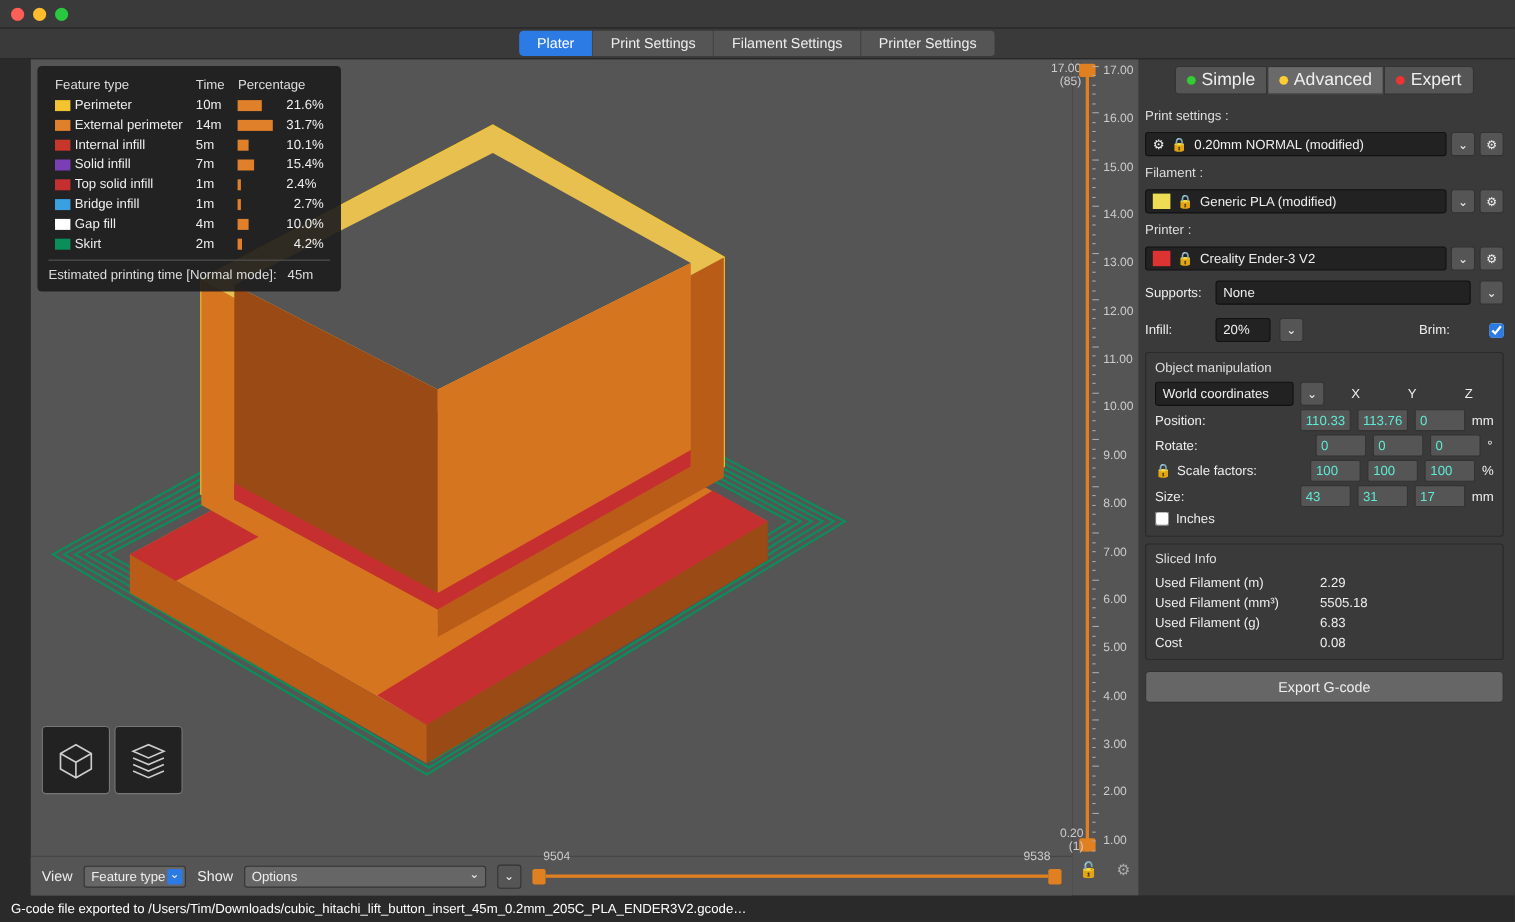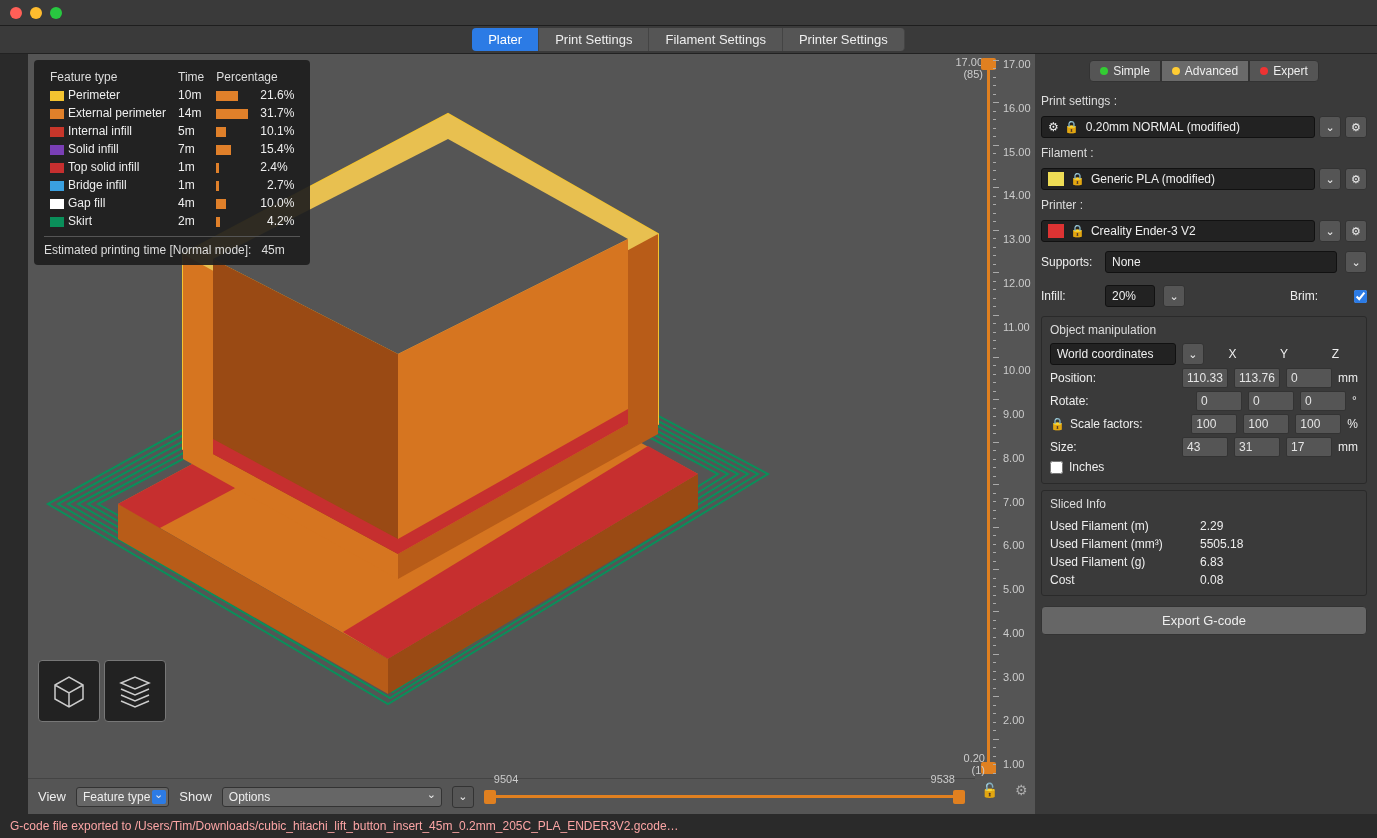--- a/index.html
+++ b/index.html
@@ -36,40 +36,40 @@
 .vt { width: 62px; height: 62px; background: #222; border: 1px solid #777; border-radius: 4px; display: flex; align-items: center; justify-content: center; cursor: pointer; }
 .vt svg { stroke: #ccc; fill: none; stroke-width: 1.5; }
 .bottombar { height: 36px; background: #555; display: flex; align-items: center; padding: 0 10px; gap: 10px; border-top: 1px solid #444; }
 .dd { background: #666; border: 1px solid #333; border-radius: 3px; padding: 2px 18px 2px 6px; color: #eee; position: relative; font-size: 12px; }
 .dd.blue::after { content: ""; position: absolute; right: 2px; top: 2px; bottom: 2px; width: 14px; background: #2c7be5; border-radius: 2px; }
 .dd::before { content: "⌄"; position: absolute; right: 5px; top: 0; color: #eee; z-index: 2; font-size: 11px; }
 .hslider { flex: 1; display: flex; align-items: center; position: relative; height: 20px; }
 .hslider-track { height: 3px; background: #e08020; flex: 1; }
 .hslider-handle { width: 12px; height: 14px; background: #e08020; border-radius: 2px; }
 .hslider-label { position: absolute; font-size: 11px; color: #ccc; top: -14px; }
-.statusbar { height: 24px; background: #2a2a2a; color: #fca5a5; font-size: 12px; display: flex; align-items: center; padding: 0 10px; }
+.statusbar { height: 24px; background: #2a2a2a; color: #ffffff; font-size: 12px; display: flex; align-items: center; padding: 0 10px; }
 .mode-tabs { display: flex; justify-content: center; gap: 0; margin-bottom: 4px; }
-.mode { padding: 3px 10px; background: #555; font-size: 12px; border: 1px solid #333; display: flex; align-items: center; gap: 5px; cursor: pointer; }
+.mode { padding: 3px 10px; background: #555; font-size: 16px; border: 1px solid #333; display: flex; align-items: center; gap: 5px; cursor: pointer; }
 .mode.active { background: #6a6a6a; }
 .mode:first-child { border-radius: 4px 0 0 4px; } .mode:last-child { border-radius: 0 4px 4px 0; }
 .dot { width: 8px; height: 8px; border-radius: 50%; display: inline-block; }
 .section-label { color: #ddd; font-size: 12px; margin: 2px 0; }
 .preset-row { display: flex; gap: 4px; align-items: center; }
 .preset { flex: 1; background: #222; border: 1px solid #111; border-radius: 3px; padding: 3px 6px; display: flex; align-items: center; gap: 6px; font-size: 12px; color: #eee; cursor: pointer; }
 .mini-btn { width: 22px; height: 22px; background: #555; border: 1px solid #333; border-radius: 3px; display: flex; align-items: center; justify-content: center; cursor: pointer; font-size: 11px; color: #eee; }
 .form-row { display: flex; align-items: center; gap: 8px; font-size: 12px; margin: 3px 0; }
 .form-row label { min-width: 56px; }
 .obj-table { background: #333; border: 1px solid #222; border-radius: 3px; overflow: hidden; }
 .obj-header { display: flex; background: #444; padding: 4px 8px; font-size: 12px; font-weight: bold; }
 .obj-row { display: flex; padding: 4px 8px; background: #555; font-size: 13px; align-items: center; }
 .panel { background: #3a3a3a; border: 1px solid #2a2a2a; border-radius: 3px; padding: 6px 8px; }
 .panel-title { font-size: 12px; color: #ddd; margin-bottom: 6px; }
 .coord-row { display: flex; align-items: center; gap: 6px; margin: 3px 0; font-size: 12px; }
 .coord-row .lbl { width: 140px; }
-.coord-input { width: 46px; background: #555; border: 1px solid #333; border-radius: 2px; padding: 2px 4px; color: #e5e5e5; text-align: left; font-size: 12px; }
+.coord-input { width: 46px; background: #555; border: 1px solid #333; border-radius: 2px; padding: 2px 4px; color: #5eead4; text-align: left; font-size: 12px; }
 .sliced-row { display: flex; font-size: 12px; padding: 2px 0; }
 .sliced-row .k { width: 150px; } 
 .export-btn { background: #666; border: 1px solid #333; border-radius: 4px; padding: 6px; text-align: center; font-size: 13px; cursor: pointer; margin-top: 4px; }
 .model-render { position: absolute; inset: 0; }
 .ruler-ticks { position: absolute; left: 18px; top: 6px; bottom: 40px; width: 8px; display: flex; flex-direction: column; justify-content: space-between; }
 .tick { width: 6px; height: 1px; background: #aaa; }
 </style>
 </head>
 <body>
 

